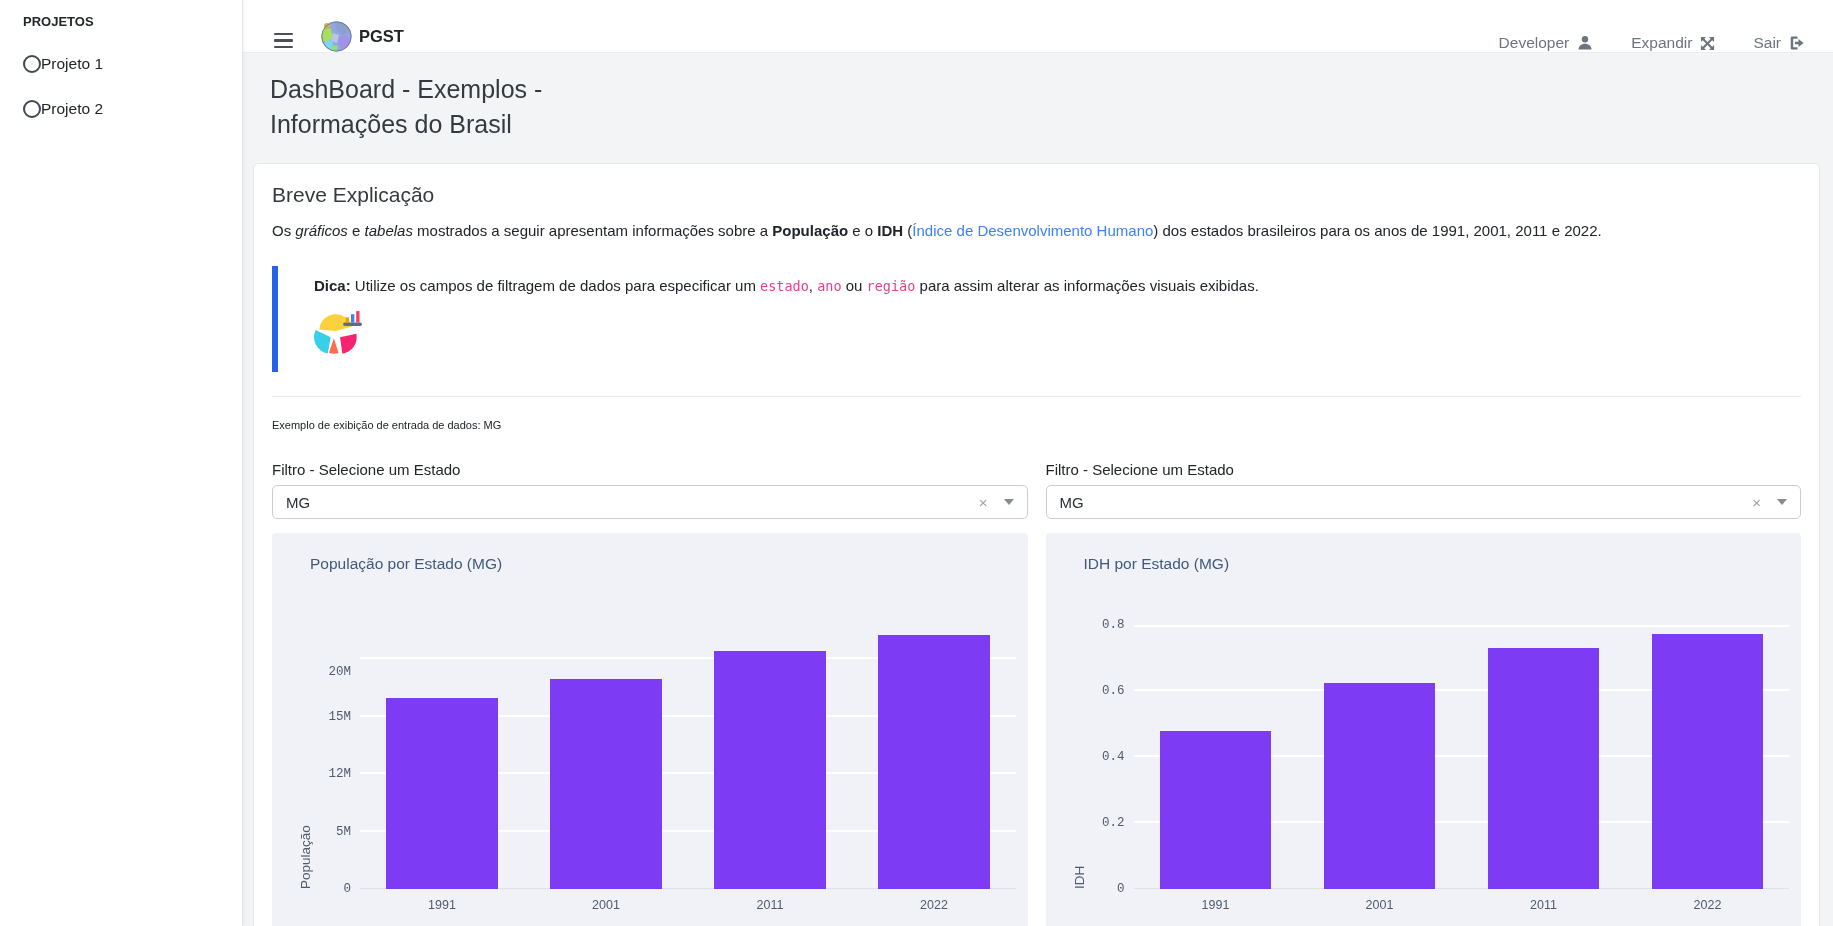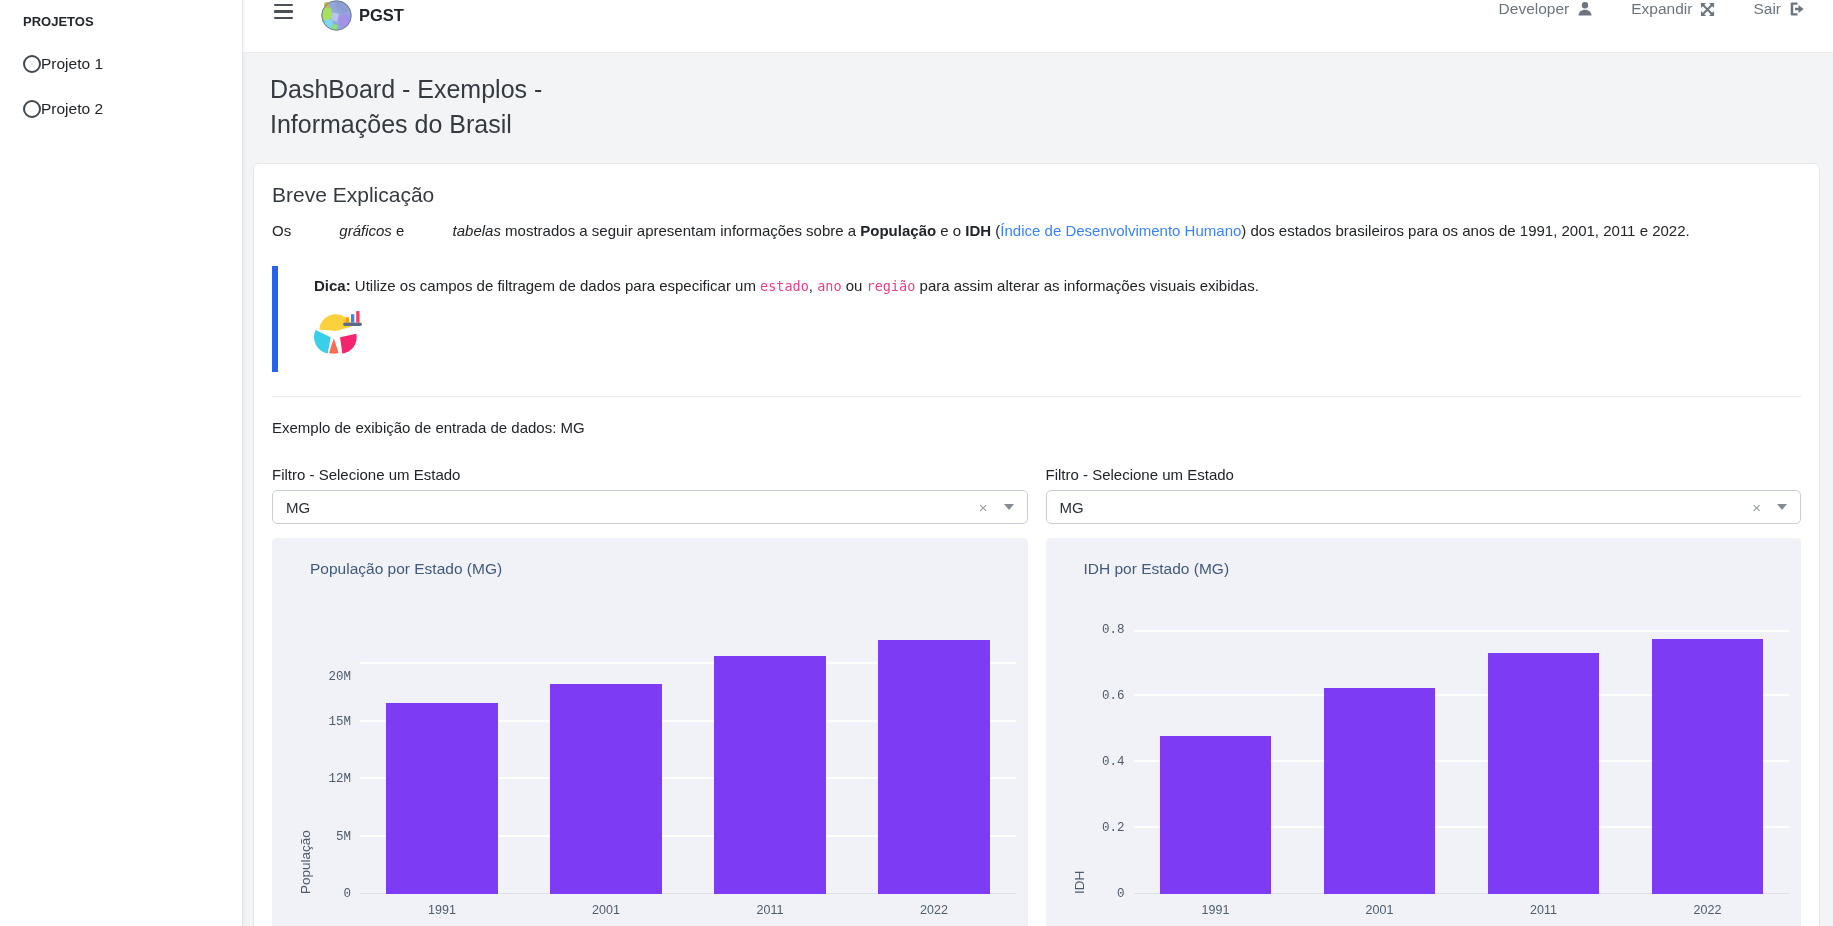--- a/index.html
+++ b/index.html
@@ -16,48 +16,48 @@
     padding:14px 10px 0 23px; z-index:5;
   }
   .sidebar-title { font-size:13px; font-weight:700; color:#23272b; margin-bottom:26px; }
   .radio-item { display:flex; align-items:center; margin-bottom:27px; cursor:pointer; }
   .radio-circle { width:18px; height:18px; border:2px solid #41484f; border-radius:50%; background:#fff; flex:none; }
   .radio-label { font-size:15.5px; color:#212529; }
   
   .main { flex:1; display:flex; flex-direction:column; min-width:0; }
   .navbar {
     height:53px; background:#fff; border-bottom:1px solid #ebedf0;
-    display:flex; align-items:flex-start; padding:0 16px 0 29px; flex:none;
+    display:flex; align-items:flex-end; padding:0 16px 0 29px; flex:none;
   }
   .hamburger { display:flex; flex-direction:column; gap:4px; cursor:pointer; padding:4px 2px; }
   .hamburger span { display:block; width:19px; height:2.4px; background:#4b5157; border-radius:1px; }
   .brand { margin-left:26px; display:flex; align-items:center; gap:7px; cursor:pointer; }
   .brand-name { font-size:16.5px; font-weight:700; color:#212529; }
   .nav-right { margin-left:auto; display:flex; align-items:center; gap:38px; padding-right:12px; }
   .nav-link { color:#6c757d; font-size:15.5px; display:flex; align-items:center; gap:8px; cursor:pointer; white-space:nowrap; }
   .nav-link svg { flex:none; }
   
   .content { flex:1; background:#f3f4f6; overflow:hidden; }
   .page-title { margin:19px 0 0 27px; font-size:25px; line-height:35px; color:#343a40; font-weight:400; }
   .card {
     background:#fff; border:1px solid #e6e8eb; border-radius:6px;
     margin:21px 13px 0 10px; padding:19px 18px 40px 18px;
   }
   .card-heading { font-size:21px; font-weight:400; color:#343a40; margin:0 0 14px; }
   .intro { font-size:15px; color:#212529; margin:0 0 26px; line-height:19px; }
-  .intro em { font-style:italic;margin-left:44px; }
+  .intro em { font-style:italic; }
   .intro strong { font-weight:700; }
   .intro a { color:#3b82f6; text-decoration:none; cursor:pointer; }
   .tip { border-left:6px solid #2563eb; padding:10px 0 14px 36px; margin:0 0 24px; }
   .tip-text { font-size:15px; color:#212529; line-height:19px; }
   .tip-text strong { font-weight:700; }
   .code { font-family:"DejaVu Sans Mono", monospace; font-size:13.5px; color:#e83e8c; }
   .tip-icon { margin-top:14px; width:50px; height:48px; }
   .divider { border:none; border-top:1px solid #e7e9ec; margin:0 0 22px; }
-  .example-line { font-size:15px; color:#212529; margin:0 0 30px; }
+  .example-line { font-size:11px; color:#212529; margin:0 0 30px; }
   .grid { display:grid; grid-template-columns:1fr 1fr; gap:18px; }
   .filter-label { font-size:15px; color:#212529; margin-bottom:7px; }
   .select {
     height:34px; border:1px solid #c9ced4; border-radius:5px; background:#fff;
     display:flex; align-items:center; padding:0 13px; cursor:pointer;
   }
   .select-value { font-size:15px; color:#2b3035; flex:1; }
   .clear-x { color:#9aa0a6; font-size:15px; margin-right:16px; line-height:1; cursor:pointer; }
   .caret { width:0; height:0; border-left:5px solid transparent; border-right:5px solid transparent; border-top:6px solid #858c93; cursor:pointer; }
   

